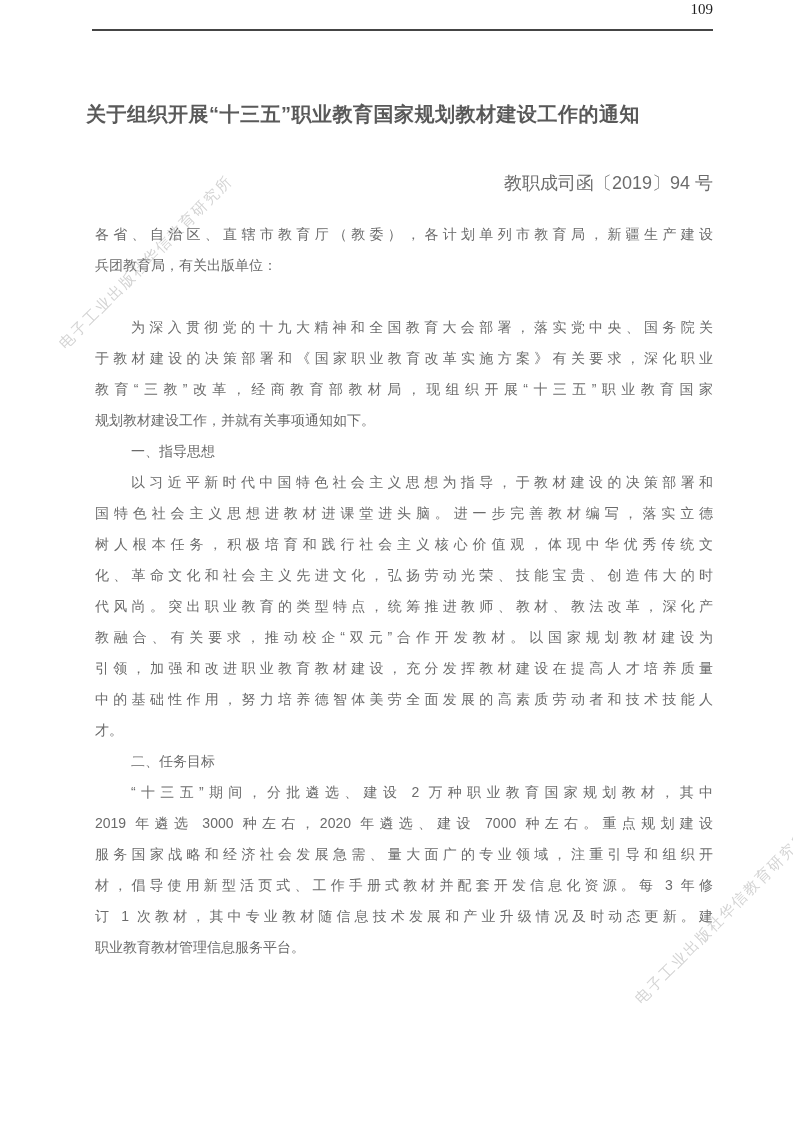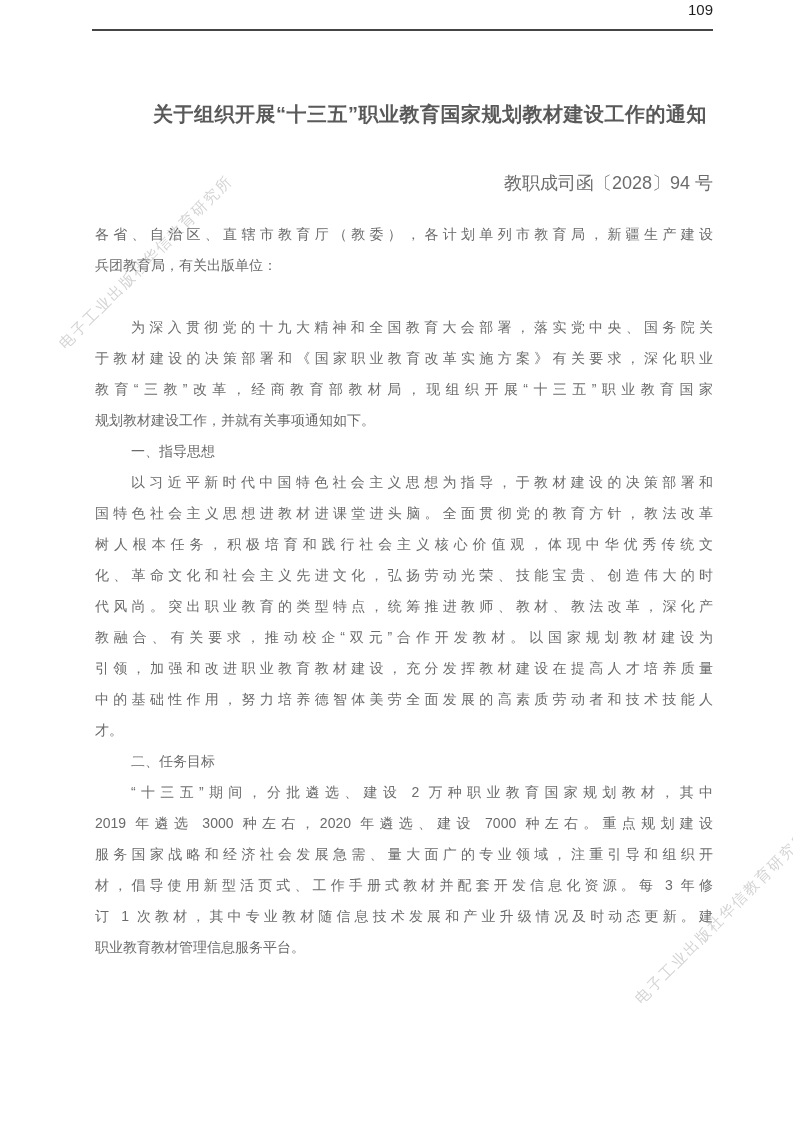--- a/index.html
+++ b/index.html
@@ -8,39 +8,39 @@
     width: 793px;
     height: 1122px;
     background: #ffffff;
     overflow: hidden;
     font-family: "Liberation Sans", sans-serif;
   }
   .page-number {
     position: absolute;
     top: 1px;
     right: 80px;
-    font-family: Liberation Sans, sans-serif;
+    font-family: Liberation Serif, serif;
     font-size: 15px;
     color: #1f1f1f;
   }
   .header-rule {
     position: absolute;
     top: 29px;
     left: 92px;
     width: 621px;
     height: 2px;
     background: #454545;
   }
   .doc-title {
     position: absolute;
     top: 101px;
     left: 86px;
     width: 621px;
     margin: 0;
-    text-align: right;
+    text-align: left;
     font-size: 20px;
     font-weight: bold;
     color: #595959;
     letter-spacing: 0.5px;
     line-height: 26px;
   }
   .doc-number {
     position: absolute;
     top: 171px;
     left: 92px;
@@ -88,37 +88,37 @@
 <div class="page">
 
   <div class="watermark wm1">电子工业出版社华信教育研究所</div>
   <div class="watermark wm2">电子工业出版社华信教育研究所</div>
 
   <div class="page-number">109</div>
   <div class="header-rule"></div>
 
   <h1 class="doc-title">关于组织开展“十三五”职业教育国家规划教材建设工作的通知</h1>
 
-  <div class="doc-number">教职成司函〔2028〕94 号</div>
+  <div class="doc-number">教职成司函〔2019〕94 号</div>
 
   <div class="doc-body">
     <div class="line">各省、自治区、直辖市教育厅（教委），各计划单列市教育局，新疆生产建设</div>
     <div class="line end">兵团教育局，有关出版单位：</div>
 
     <div class="spacer"></div>
 
     <div class="line indent">为深入贯彻党的十九大精神和全国教育大会部署，落实党中央、国务院关</div>
     <div class="line">于教材建设的决策部署和《国家职业教育改革实施方案》有关要求，深化职业</div>
     <div class="line">教育“三教”改革，经商教育部教材局，现组织开展“十三五”职业教育国家</div>
     <div class="line end">规划教材建设工作，并就有关事项通知如下。</div>
 
     <div class="line indent end">一、指导思想</div>
 
     <div class="line indent">以习近平新时代中国特色社会主义思想为指导，于教材建设的决策部署和</div>
-    <div class="line">国特色社会主义思想进教材进课堂进头脑。全面贯彻党的教育方针，教法改革</div>
+    <div class="line">国特色社会主义思想进教材进课堂进头脑。进一步完善教材编写，落实立德</div>
     <div class="line">树人根本任务，积极培育和践行社会主义核心价值观，体现中华优秀传统文</div>
     <div class="line">化、革命文化和社会主义先进文化，弘扬劳动光荣、技能宝贵、创造伟大的时</div>
     <div class="line">代风尚。突出职业教育的类型特点，统筹推进教师、教材、教法改革，深化产</div>
     <div class="line">教融合、有关要求，推动校企“双元”合作开发教材。以国家规划教材建设为</div>
     <div class="line">引领，加强和改进职业教育教材建设，充分发挥教材建设在提高人才培养质量</div>
     <div class="line">中的基础性作用，努力培养德智体美劳全面发展的高素质劳动者和技术技能人</div>
     <div class="line end">才。</div>
 
     <div class="line indent end">二、任务目标</div>
 

